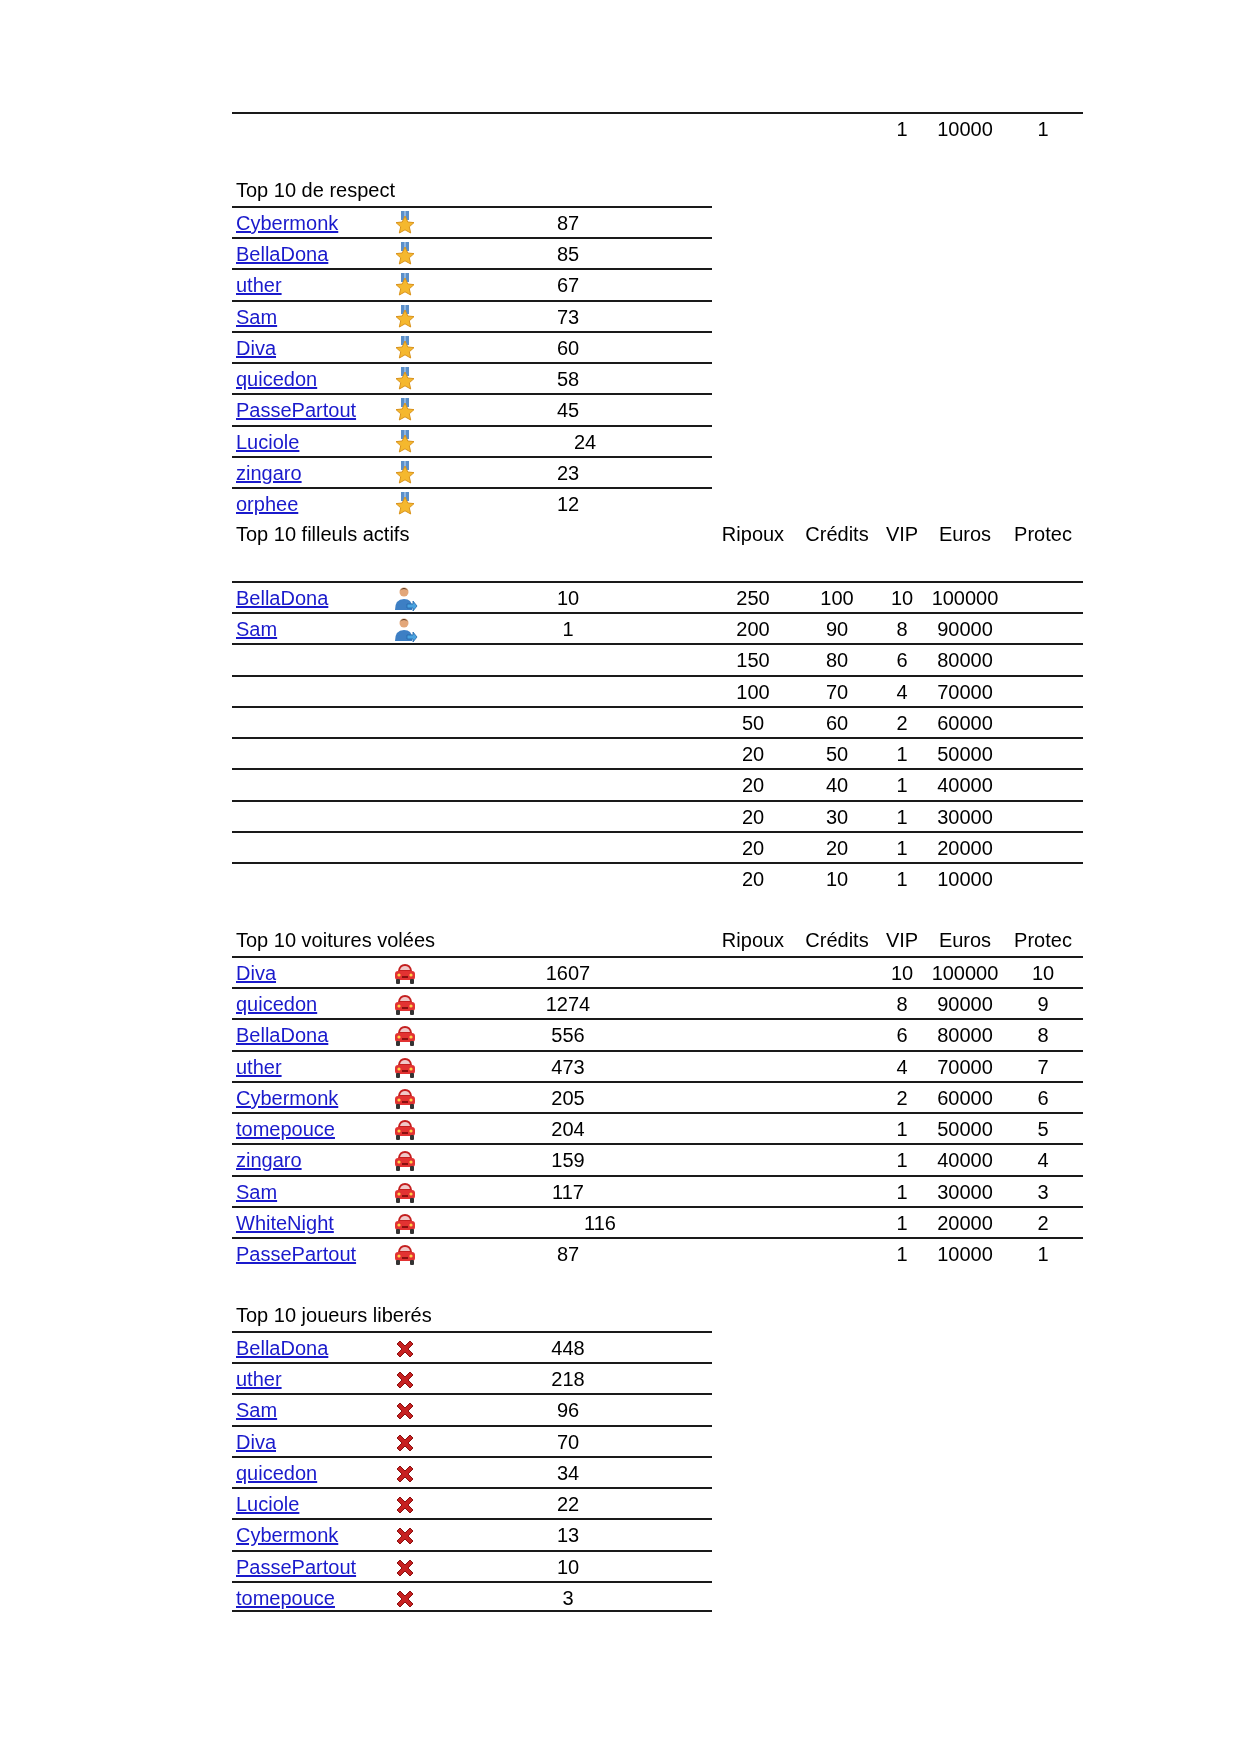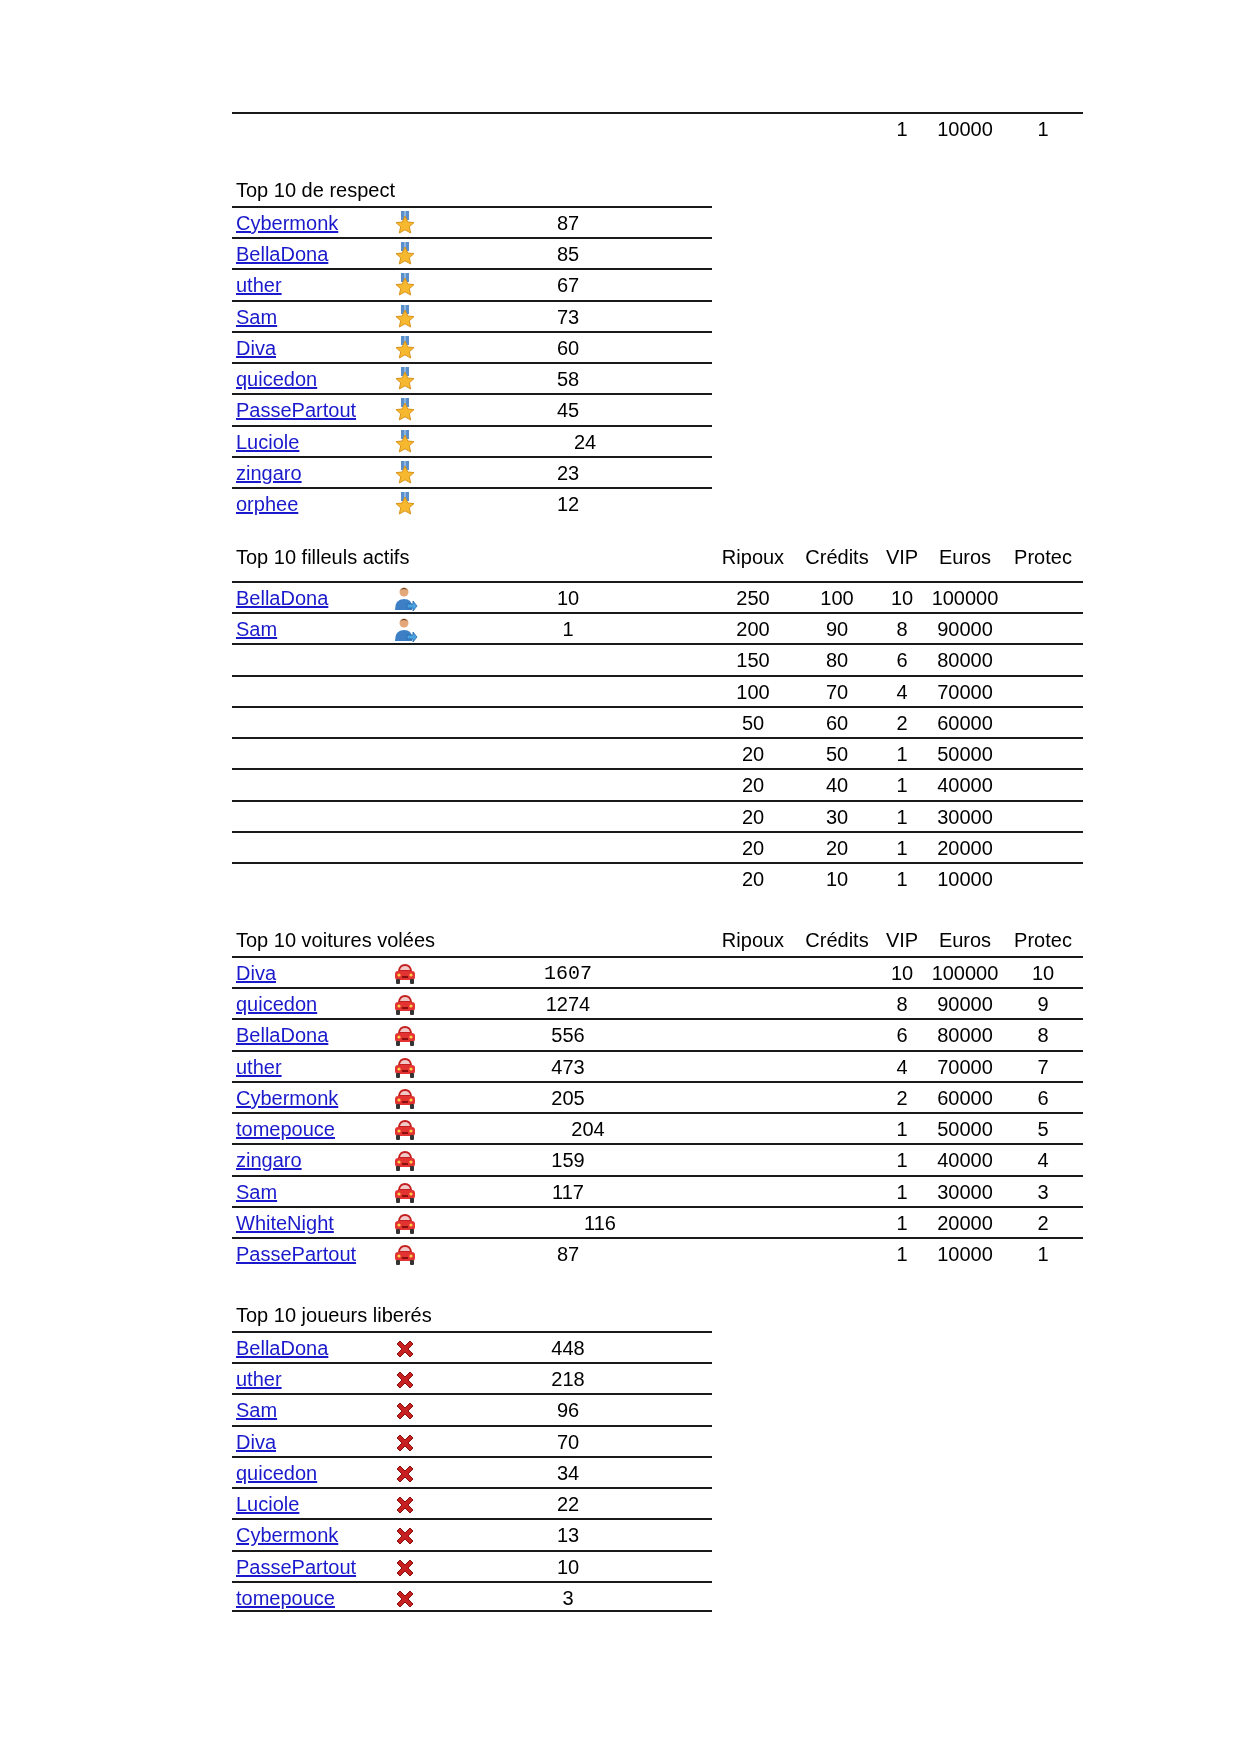--- a/index.html
+++ b/index.html
@@ -132,21 +132,21 @@
       <a class="cell name">orphee</a>
       <span class="icon" style="left: 173px;">
   <svg viewBox="0 0 26 26">
           <rect x="9" y="0" width="8" height="9" fill="#5b8fc9"></rect>
           <rect x="12" y="0" width="2" height="9" fill="#8fb6e0"></rect>
   <polygon points="13,5 15.8,11 22,11.6 17.3,15.8 18.7,22 13,18.8 7.3,22 8.7,15.8 4,11.6 10.2,11" fill="#f5b82e" stroke="#d9921a" stroke-width="1"></polygon>
         </svg>
 </span>
       <span class="cell num" style="left: 336px;">12</span>
     </div>
-    <div class="row wide" style="top: 542px;">
+    <div class="row wide" style="top: 519px;">
       <span class="cell title">Top 10 filleuls actifs</span>
       <span class="cell num" style="left: 521px;">Ripoux</span>
       <span class="cell num" style="left: 605px;">Crédits</span>
       <span class="cell num" style="left: 670px;">VIP</span>
       <span class="cell num" style="left: 733px;">Euros</span>
       <span class="cell num" style="left: 811px;">Protec</span>
     </div>
     <div class="row wide bt" style="top: 580.75px;">
       <a class="cell name">BellaDona</a>
       <span class="icon" style="left: 173px;">
@@ -242,21 +242,21 @@
           <path d="M6 10 Q7 3 13 3 Q19 3 20 10Z" fill="#c41f1f"></path>
           <path d="M8 9 Q9 5 13 5 Q17 5 18 9Z" fill="#f0c8c8"></path>
   <rect x="3" y="10" width="20" height="9" rx="3" fill="#e23232"></rect>
           <rect x="4" y="18" width="4" height="5" rx="1" fill="#333"></rect>
           <rect x="18" y="18" width="4" height="5" rx="1" fill="#333"></rect>
   <circle cx="7" cy="14" r="1.6" fill="#ffd24a"></circle>
           <circle cx="19" cy="14" r="1.6" fill="#ffd24a"></circle>
           <rect x="10" y="15" width="6" height="2" fill="#8a1010"></rect>
         </svg>
 </span>
-      <span class="cell num" style="left: 336px; font-family: Liberation Mono, monospace;">1607</span>
+      <span class="cell num" style="left: 336px;">1607</span>
       <span class="cell num" style="left: 670px;">10</span>
       <span class="cell num" style="left: 733px;">100000</span>
       <span class="cell num" style="left: 811px;">10</span>
     </div>
     <div class="row wide bt" style="top: 987px;">
       <a class="cell name">quicedon</a>
       <span class="icon" style="left: 173px;">
   <svg viewBox="0 0 26 26">
           <path d="M6 10 Q7 3 13 3 Q19 3 20 10Z" fill="#c41f1f"></path>
           <path d="M8 9 Q9 5 13 5 Q17 5 18 9Z" fill="#f0c8c8"></path>
@@ -337,21 +337,21 @@
           <path d="M6 10 Q7 3 13 3 Q19 3 20 10Z" fill="#c41f1f"></path>
           <path d="M8 9 Q9 5 13 5 Q17 5 18 9Z" fill="#f0c8c8"></path>
   <rect x="3" y="10" width="20" height="9" rx="3" fill="#e23232"></rect>
           <rect x="4" y="18" width="4" height="5" rx="1" fill="#333"></rect>
           <rect x="18" y="18" width="4" height="5" rx="1" fill="#333"></rect>
   <circle cx="7" cy="14" r="1.6" fill="#ffd24a"></circle>
           <circle cx="19" cy="14" r="1.6" fill="#ffd24a"></circle>
           <rect x="10" y="15" width="6" height="2" fill="#8a1010"></rect>
         </svg>
 </span>
-      <span class="cell num" style="left: 356px;">204</span>
+      <span class="cell num" style="left: 336px;">204</span>
       <span class="cell num" style="left: 670px;">1</span>
       <span class="cell num" style="left: 733px;">50000</span>
       <span class="cell num" style="left: 811px;">5</span>
     </div>
     <div class="row wide bt" style="top: 1143.25px;">
       <a class="cell name">zingaro</a>
       <span class="icon" style="left: 173px;">
   <svg viewBox="0 0 26 26">
           <path d="M6 10 Q7 3 13 3 Q19 3 20 10Z" fill="#c41f1f"></path>
           <path d="M8 9 Q9 5 13 5 Q17 5 18 9Z" fill="#f0c8c8"></path>

